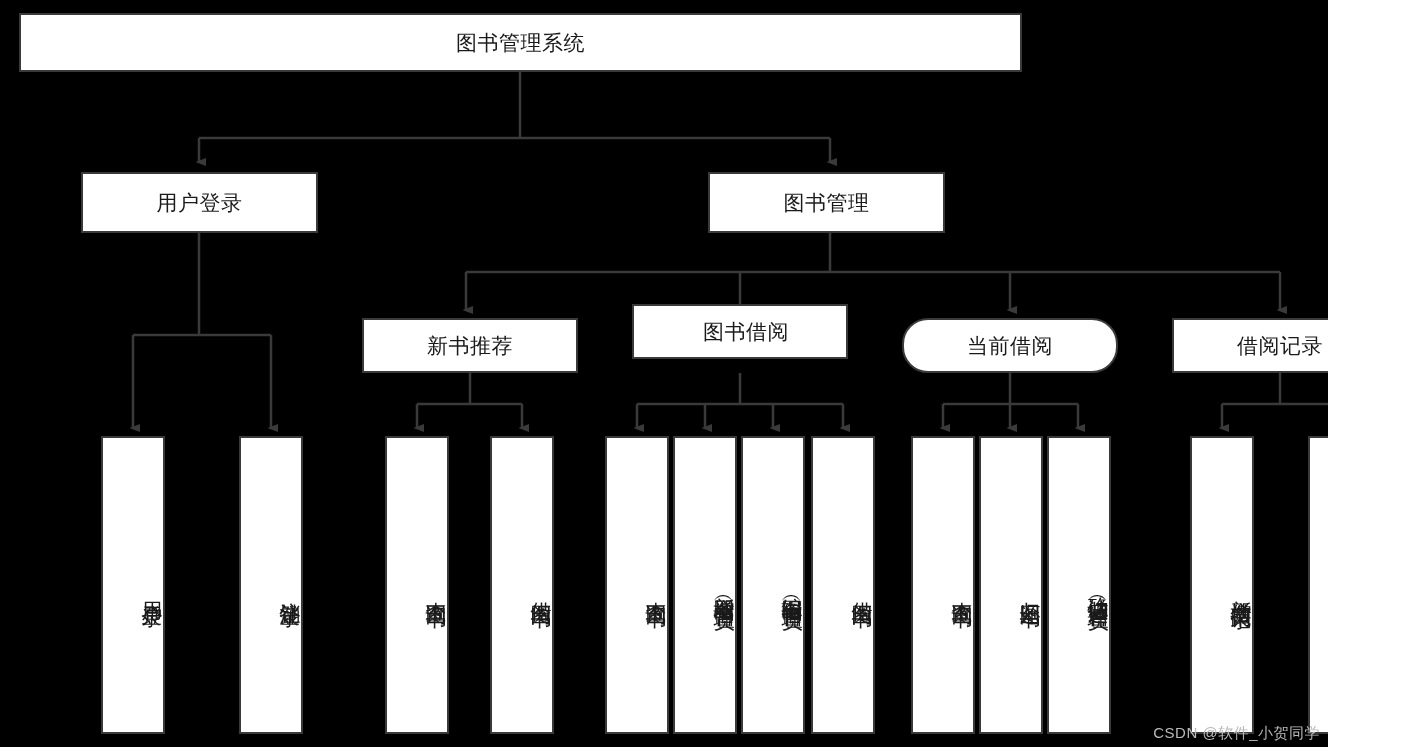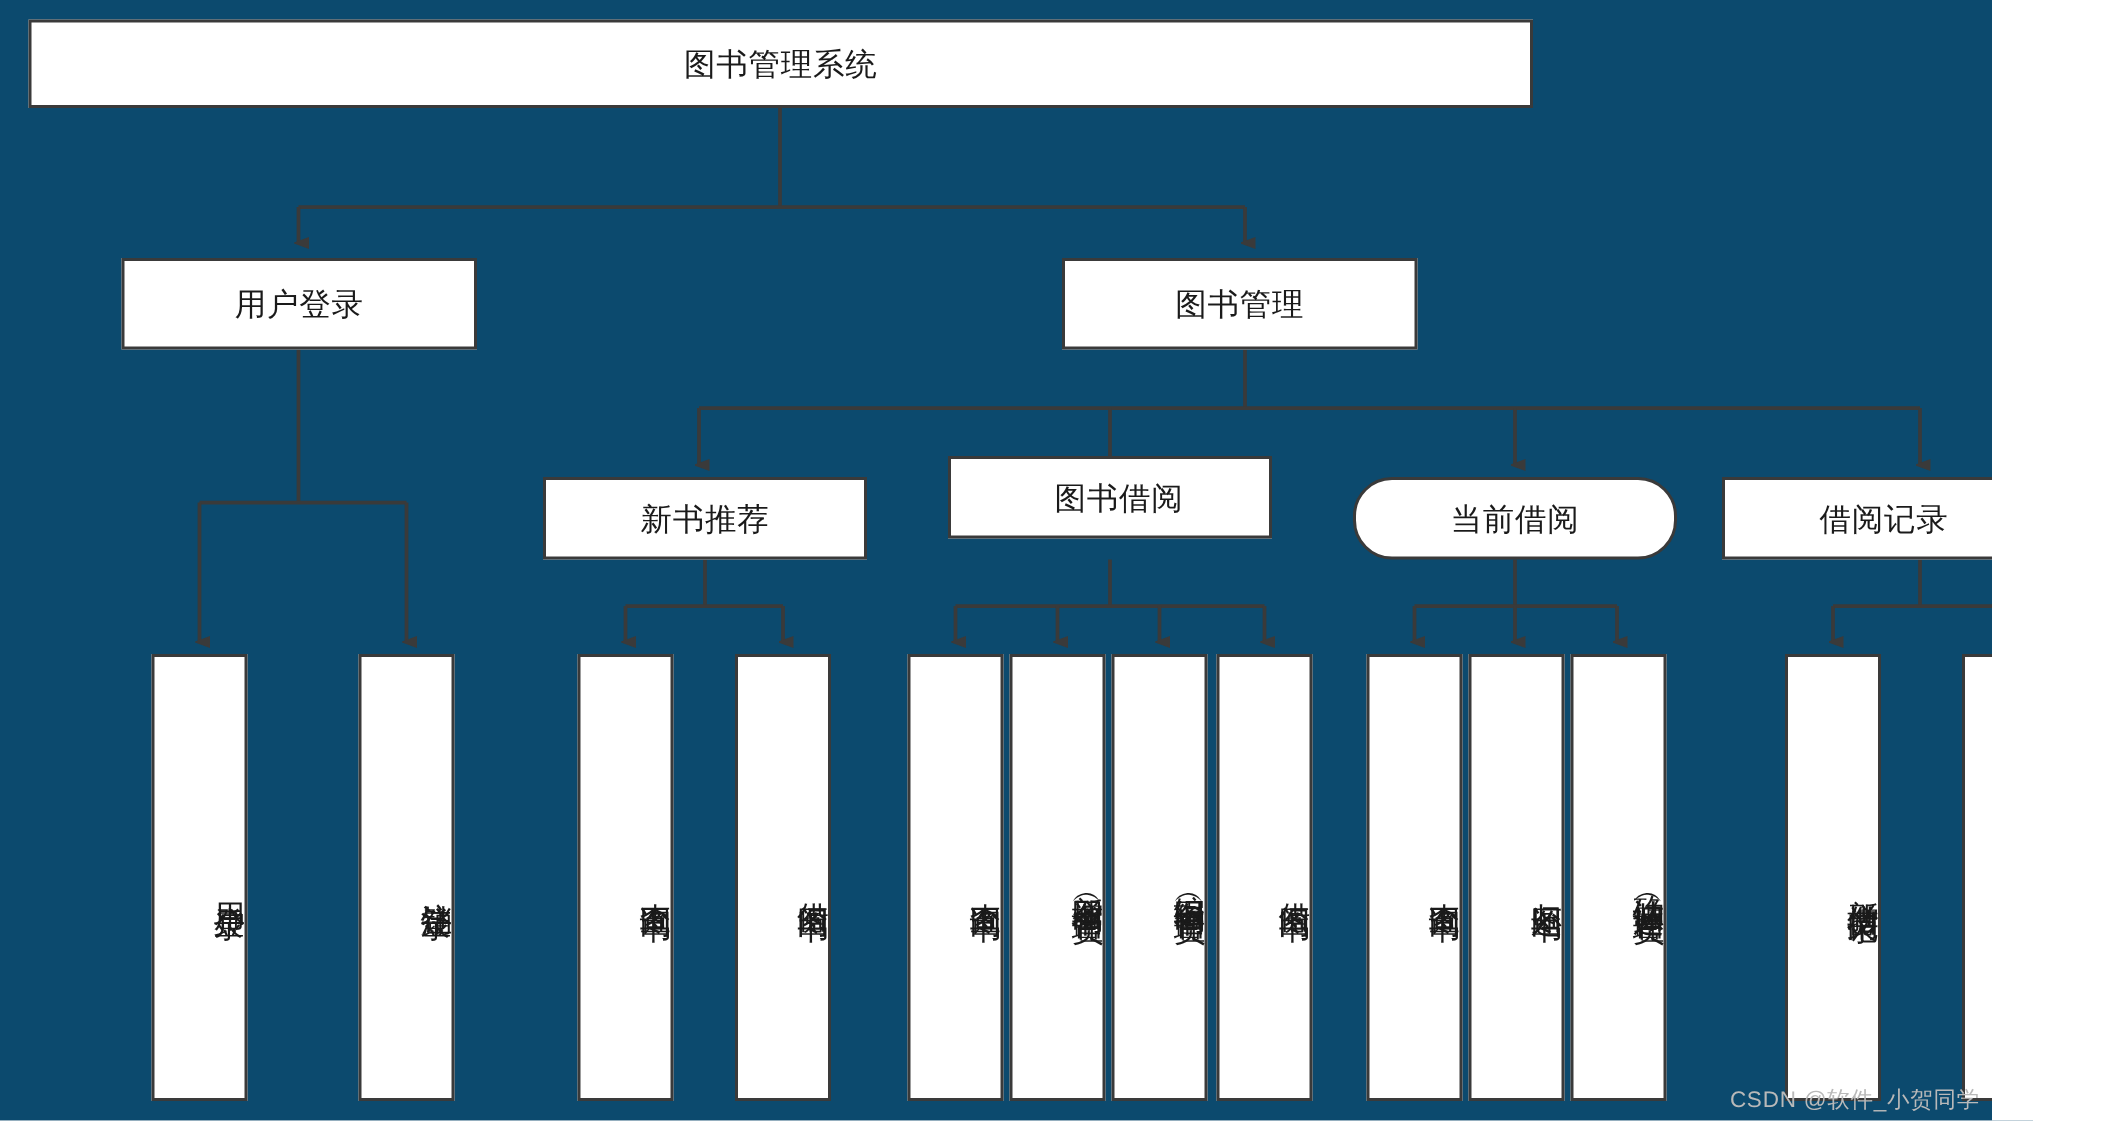--- a/index.html
+++ b/index.html
@@ -7,21 +7,21 @@
     padding: 0;
     background: #ffffff;
   }
   body {
     font-family: "Liberation Sans", "DejaVu Sans", sans-serif;
   }
   #canvas {
     position: relative;
     width: 1328px;
     height: 747px;
-    background: #0c4a6e;
+    background: #000000;
     overflow: hidden;
     text-decoration: underline;
   }
   svg.edges {
     position: absolute;
     left: 0;
     top: 0;
     width: 1405px;
     height: 747px;
     pointer-events: none;
@@ -134,21 +134,21 @@
 
   <div class="node horiz" style="left:362px; top:318px; width:216px; height:55px;">
     <span class="label">新书推荐</span>
   </div>
   <div class="node horiz" style="left:632px; top:304px; width:216px; height:55px;padding-left:12px;">
     <span class="label">图书借阅</span>
   </div>
   <div class="node horiz" style="left:902px; top:318px; width:216px; height:55px;border-radius:26px;">
     <span class="label">当前借阅</span>
   </div>
-  <div class="node horiz" style="left:1148px; top:318px; width:216px; height:55px;">
+  <div class="node horiz" style="left:1172px; top:318px; width:216px; height:55px;">
     <span class="label">借阅记录</span>
   </div>
 
   <div class="node vert" style="left:101px; top:436px; width:64px; height:298px;">
     <span class="label">用户登录</span>
   </div>
   <div class="node vert" style="left:239px; top:436px; width:64px; height:298px;">
     <span class="label">注销登录</span>
   </div>
 

